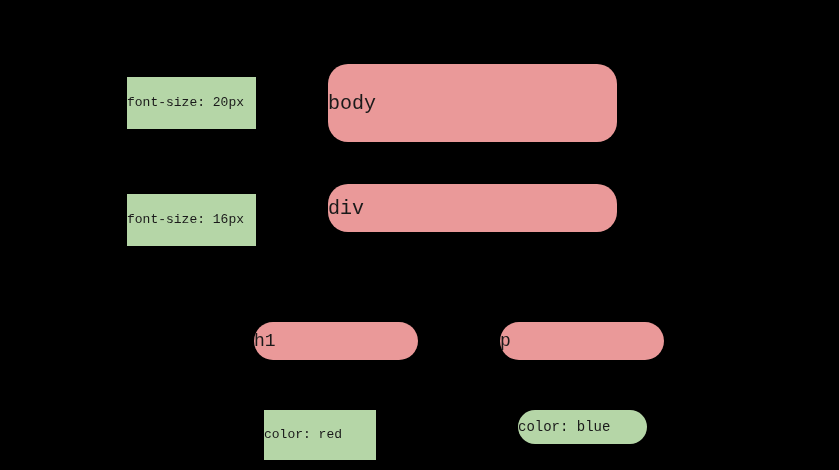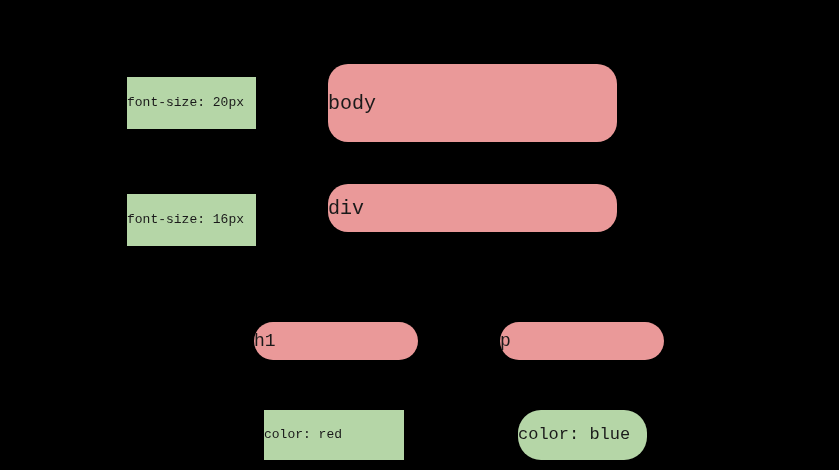--- a/index.html
+++ b/index.html
@@ -44,22 +44,22 @@
   }
 
   
   #node-body        { left: 328px; top: 64px;  width: 289px; height: 78px; font-size: 20px; }
   #node-div         { left: 328px; top: 184px; width: 289px; height: 48px; font-size: 20px; }
   #node-h1          { left: 246px; top: 322px; width: 164px; height: 38px; font-size: 18px; margin-left: 8px; }
   #node-p           { left: 500px; top: 322px; width: 164px; height: 38px; font-size: 18px; }
 
   #node-fs20        { left: 127px; top: 77px;  width: 129px; height: 52px; font-size: 13px; }
   #node-fs16        { left: 127px; top: 194px; width: 129px; height: 52px; font-size: 13px; }
-  #node-color-red   { left: 264px; top: 410px; width: 140px; height: 50px; font-size: 13px; }
-  #node-color-blue  { left: 518px; top: 410px; width: 129px; height: 50px; font-size: 17px; border-radius: 23px; }
+  #node-color-red   { left: 264px; top: 410px; width: 112px; height: 50px; font-size: 13px; }
+  #node-color-blue  { left: 518px; top: 410px; width: 129px; height: 34px; font-size: 14px; border-radius: 23px; }
 
   
   .edge {
     position: absolute;
     background: #000000;
     pointer-events: none;
   }
 </style>
 </head>
 <body>

